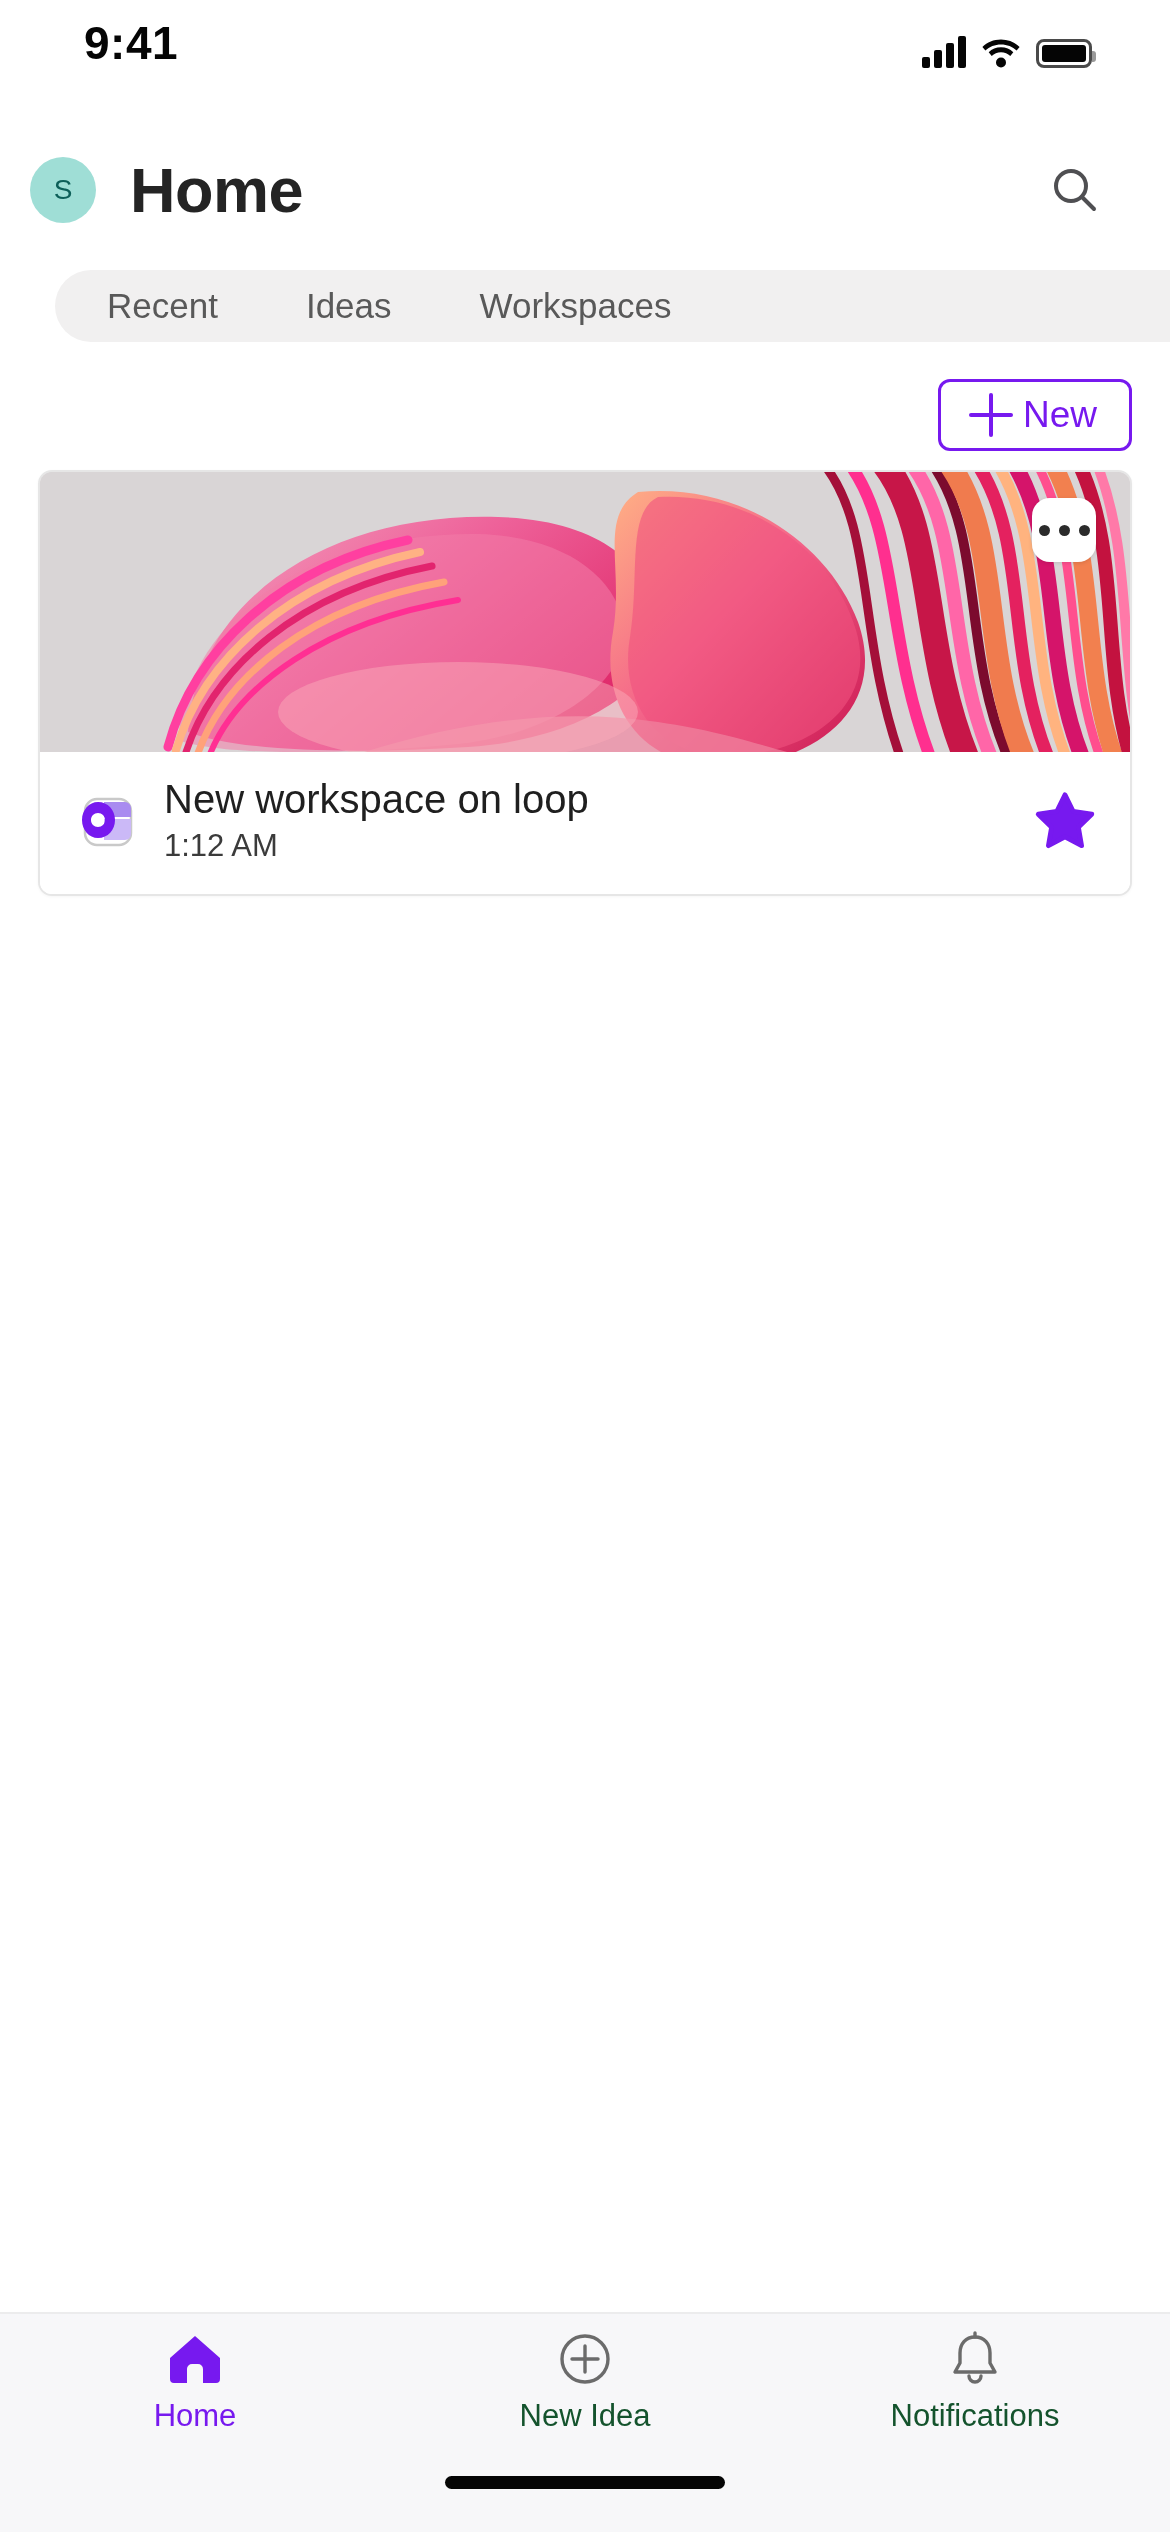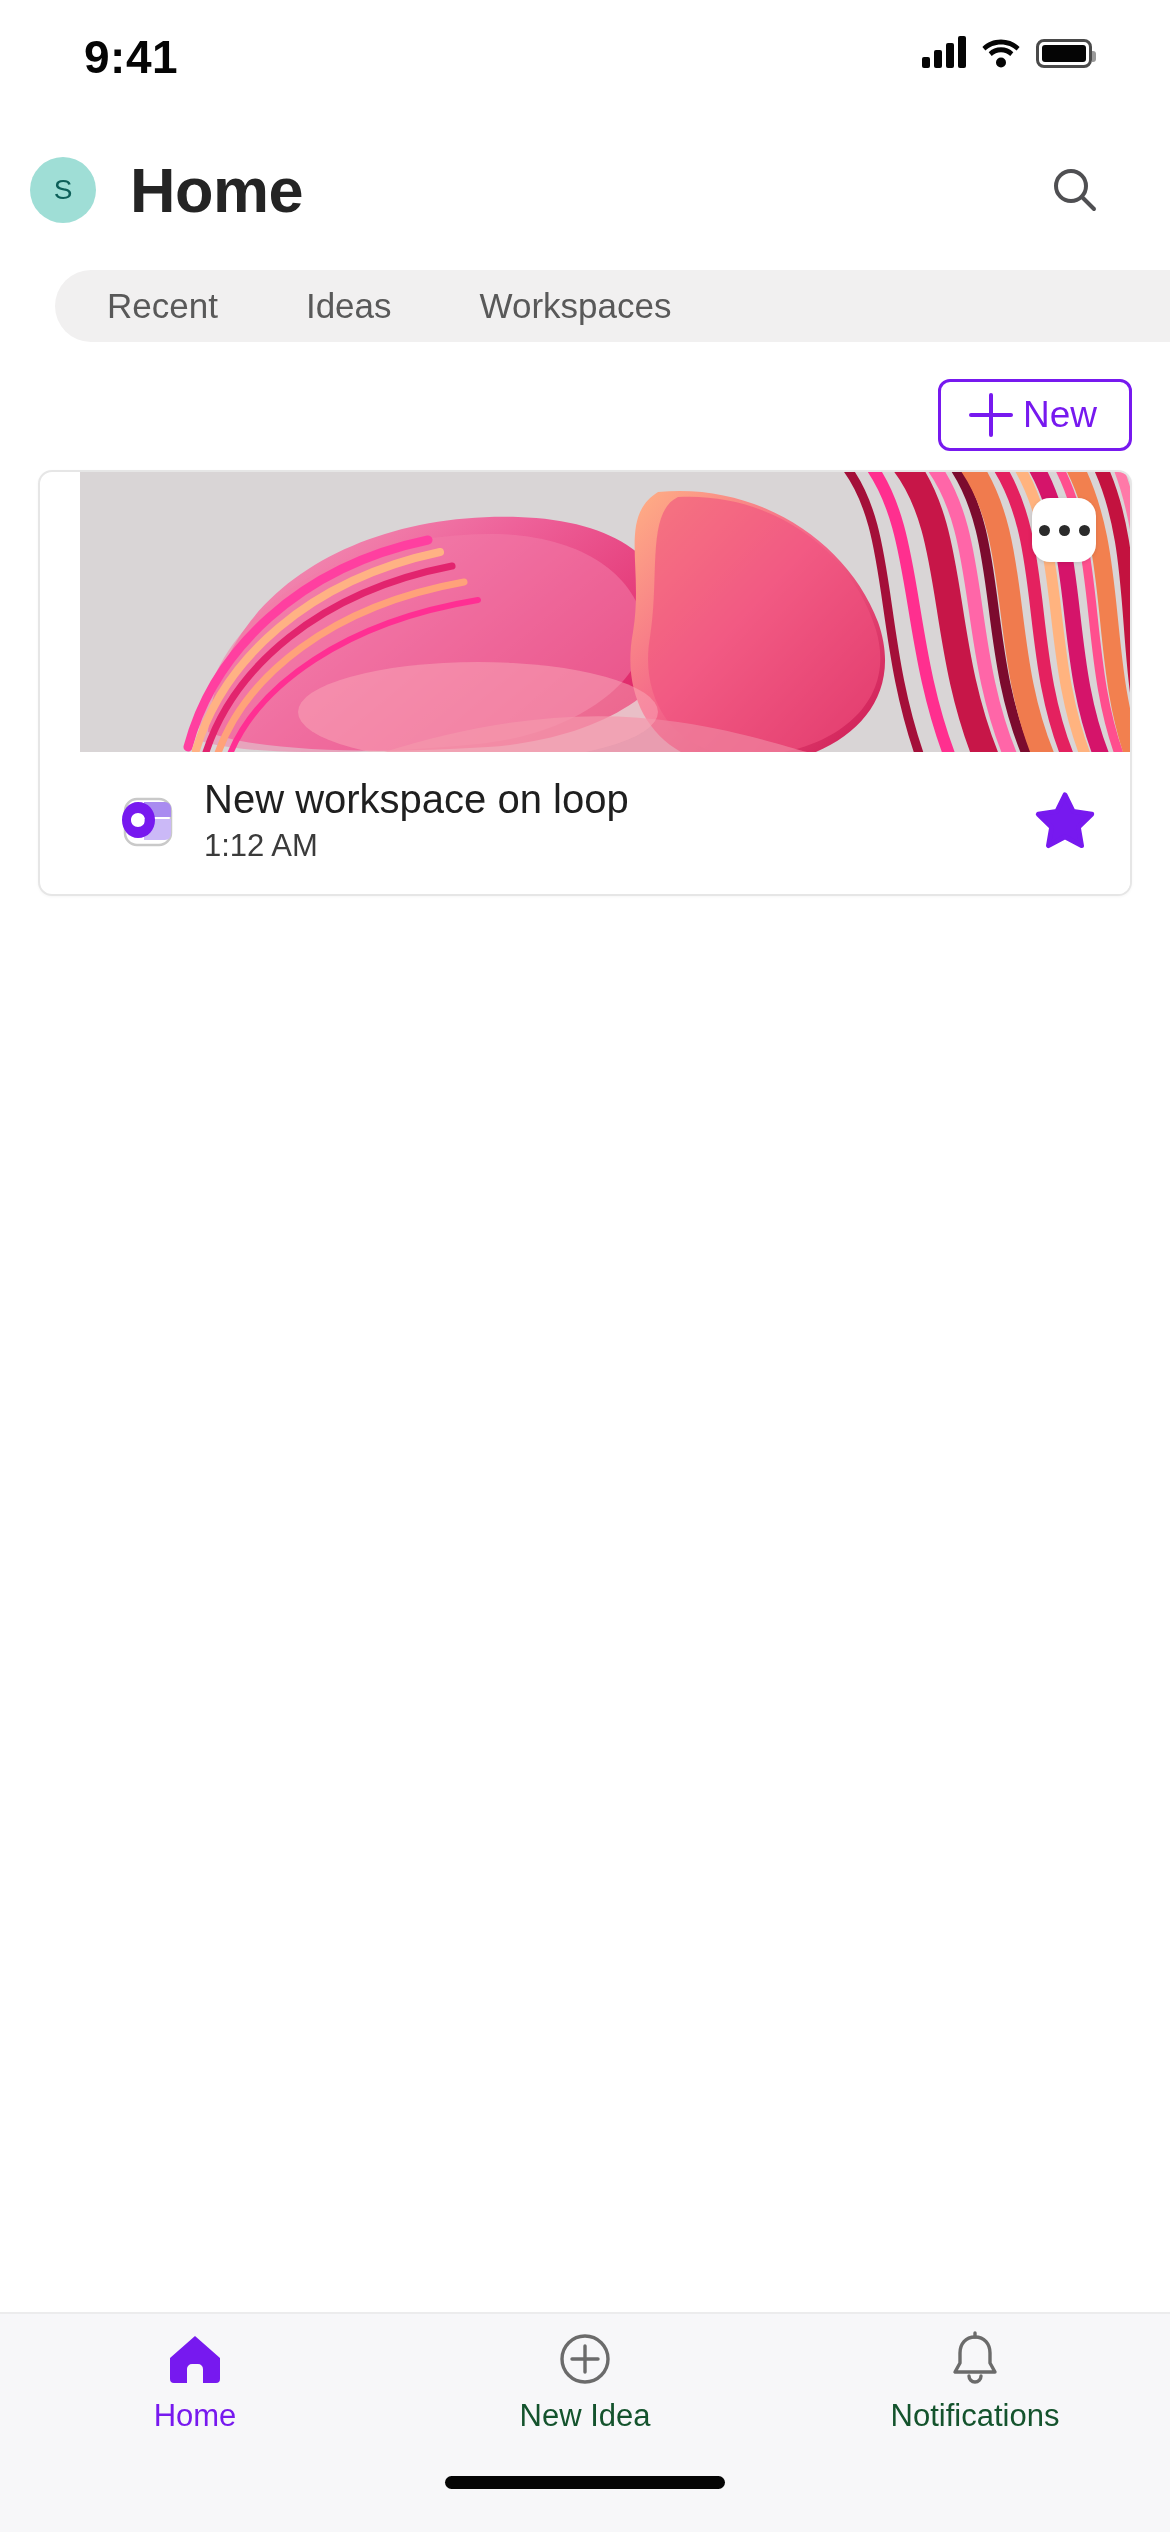--- a/index.html
+++ b/index.html
@@ -17,21 +17,21 @@
   }
 
   
   .status-bar {
     position: relative;
     height: 130px;
     flex: 0 0 130px;
   }
   .status-time {
     position: absolute;
-    left: 84px; top: 30px;
+    left: 84px; top: 16px;
     font-size: 46px;
     font-weight: 700;
     color: #050505;
     letter-spacing: 0.5px;
   }
   .status-right {
     position: absolute;
     right: 78px; top: 36px;
     display: flex; align-items: flex-end; gap: 16px;
   }
@@ -152,21 +152,20 @@
   .plus-glyph::after { top: 0; left: 20px; height: 44px; width: 4px; }
 
   
   .content { flex: 1 1 auto; padding: 0 38px; }
   .card {
     border: 2px solid #e6e6e6;
     border-radius: 14px;
     overflow: hidden;
     background: #ffffff;
     box-shadow: 0 1px 3px rgba(0,0,0,0.04);
-    padding-left: 40px;
   }
   .card-thumb {
     position: relative;
     height: 280px;
     background: #d9d5d6;
     overflow: hidden;
   }
   .card-thumb svg { display: block; width: 100%; height: 100%; }
   .more-btn {
     position: absolute;

